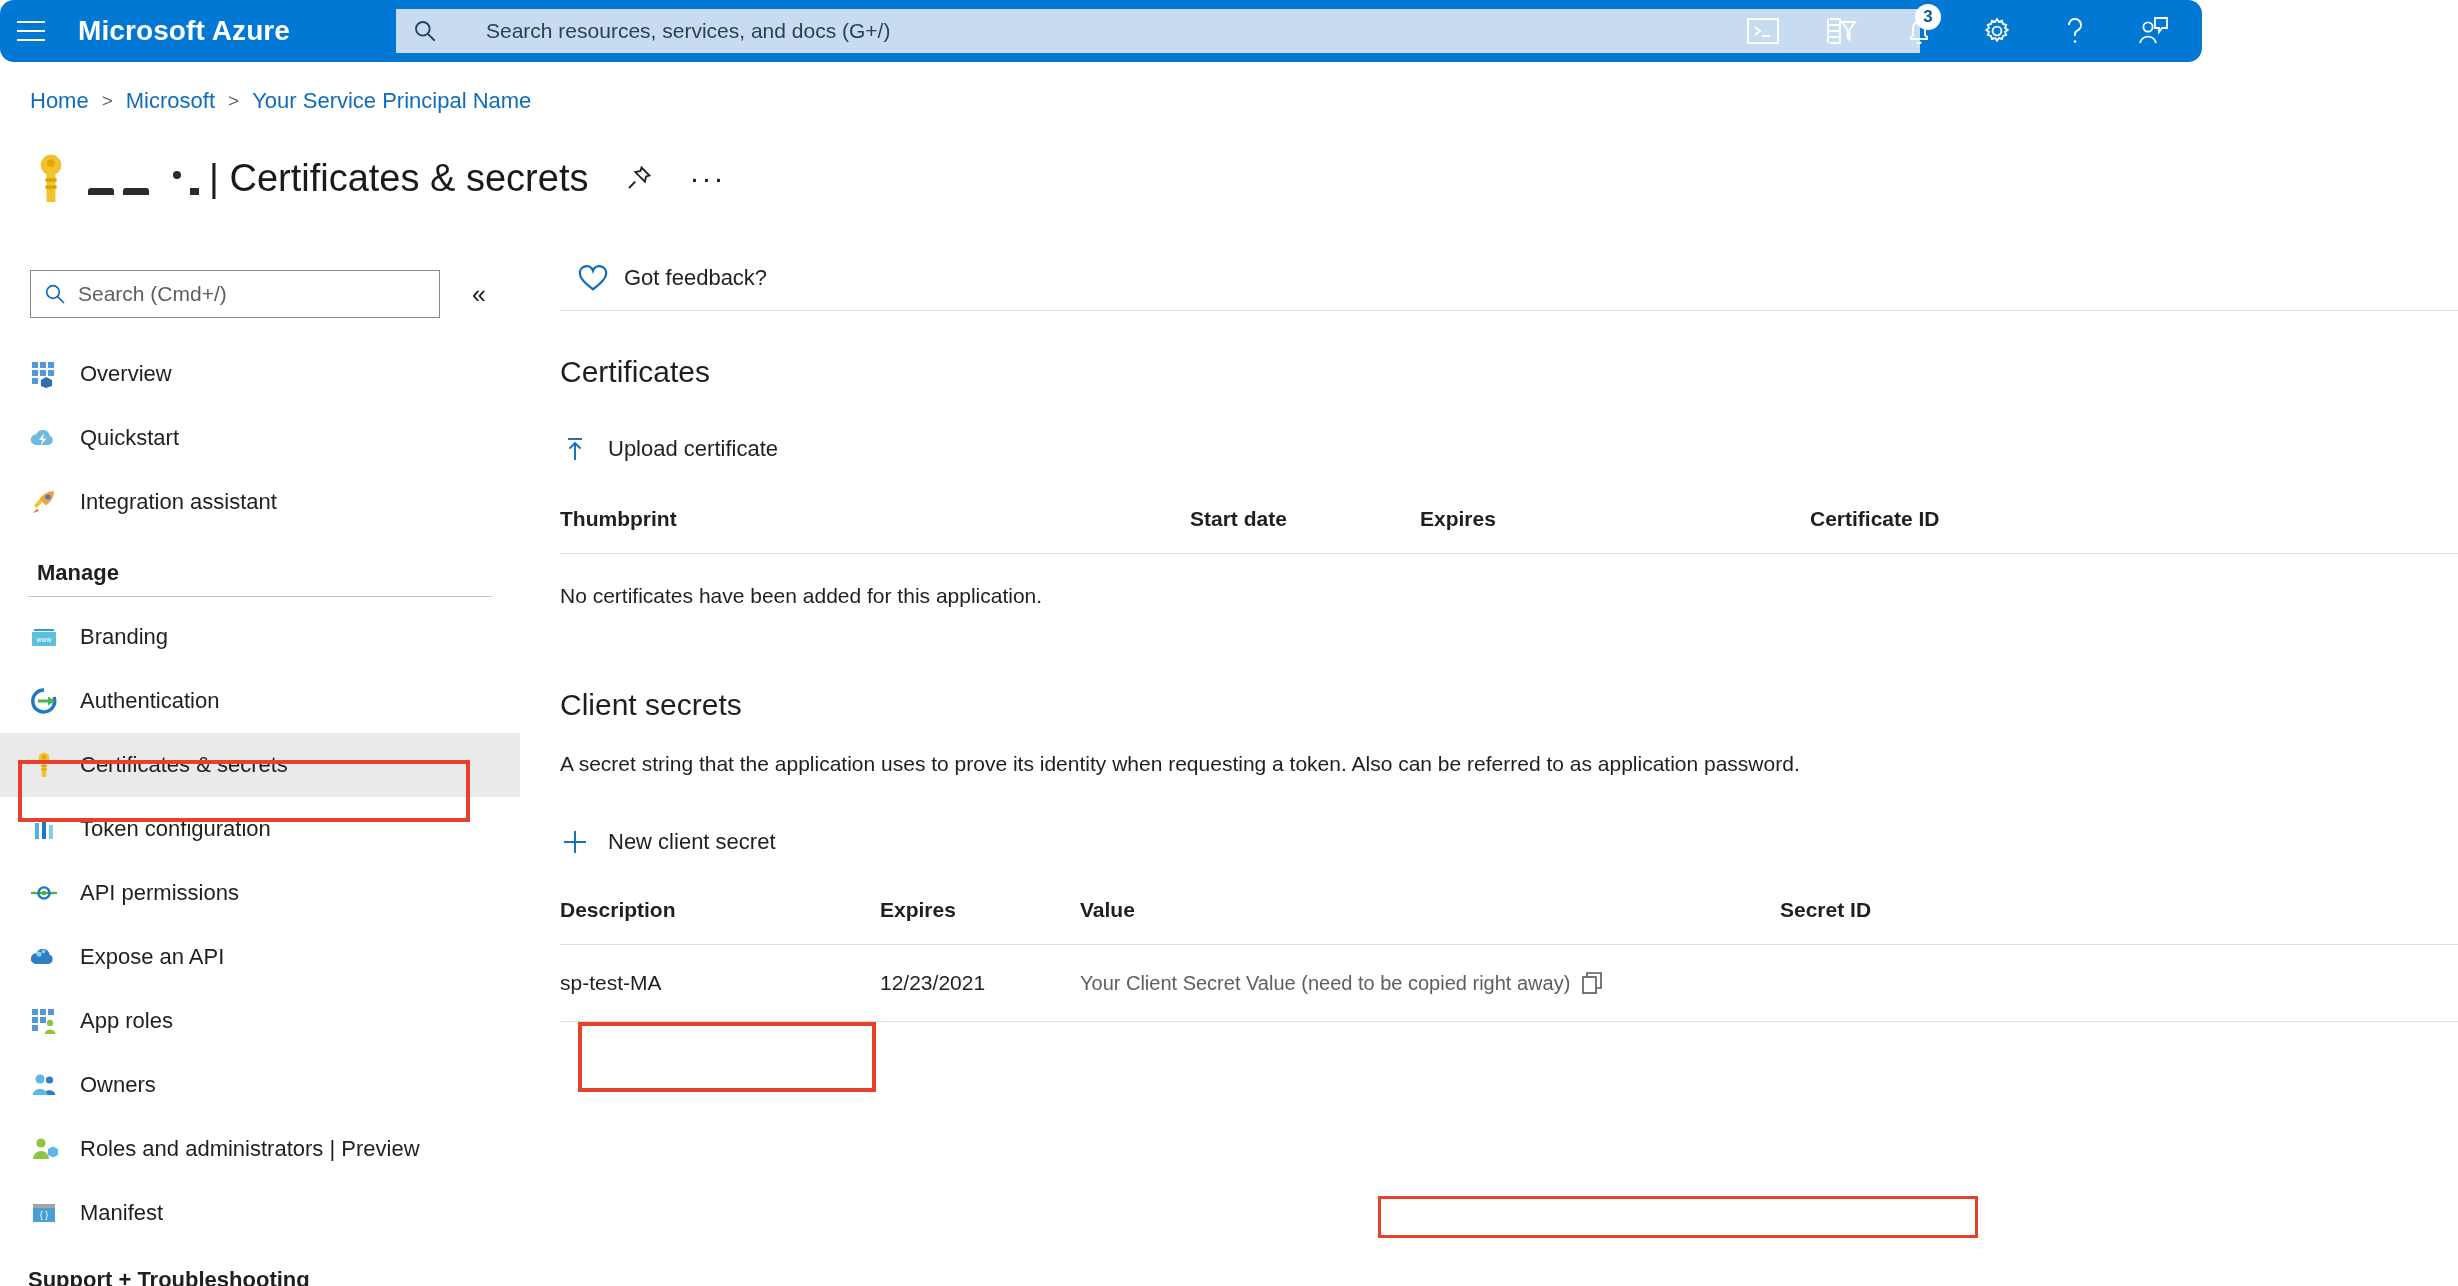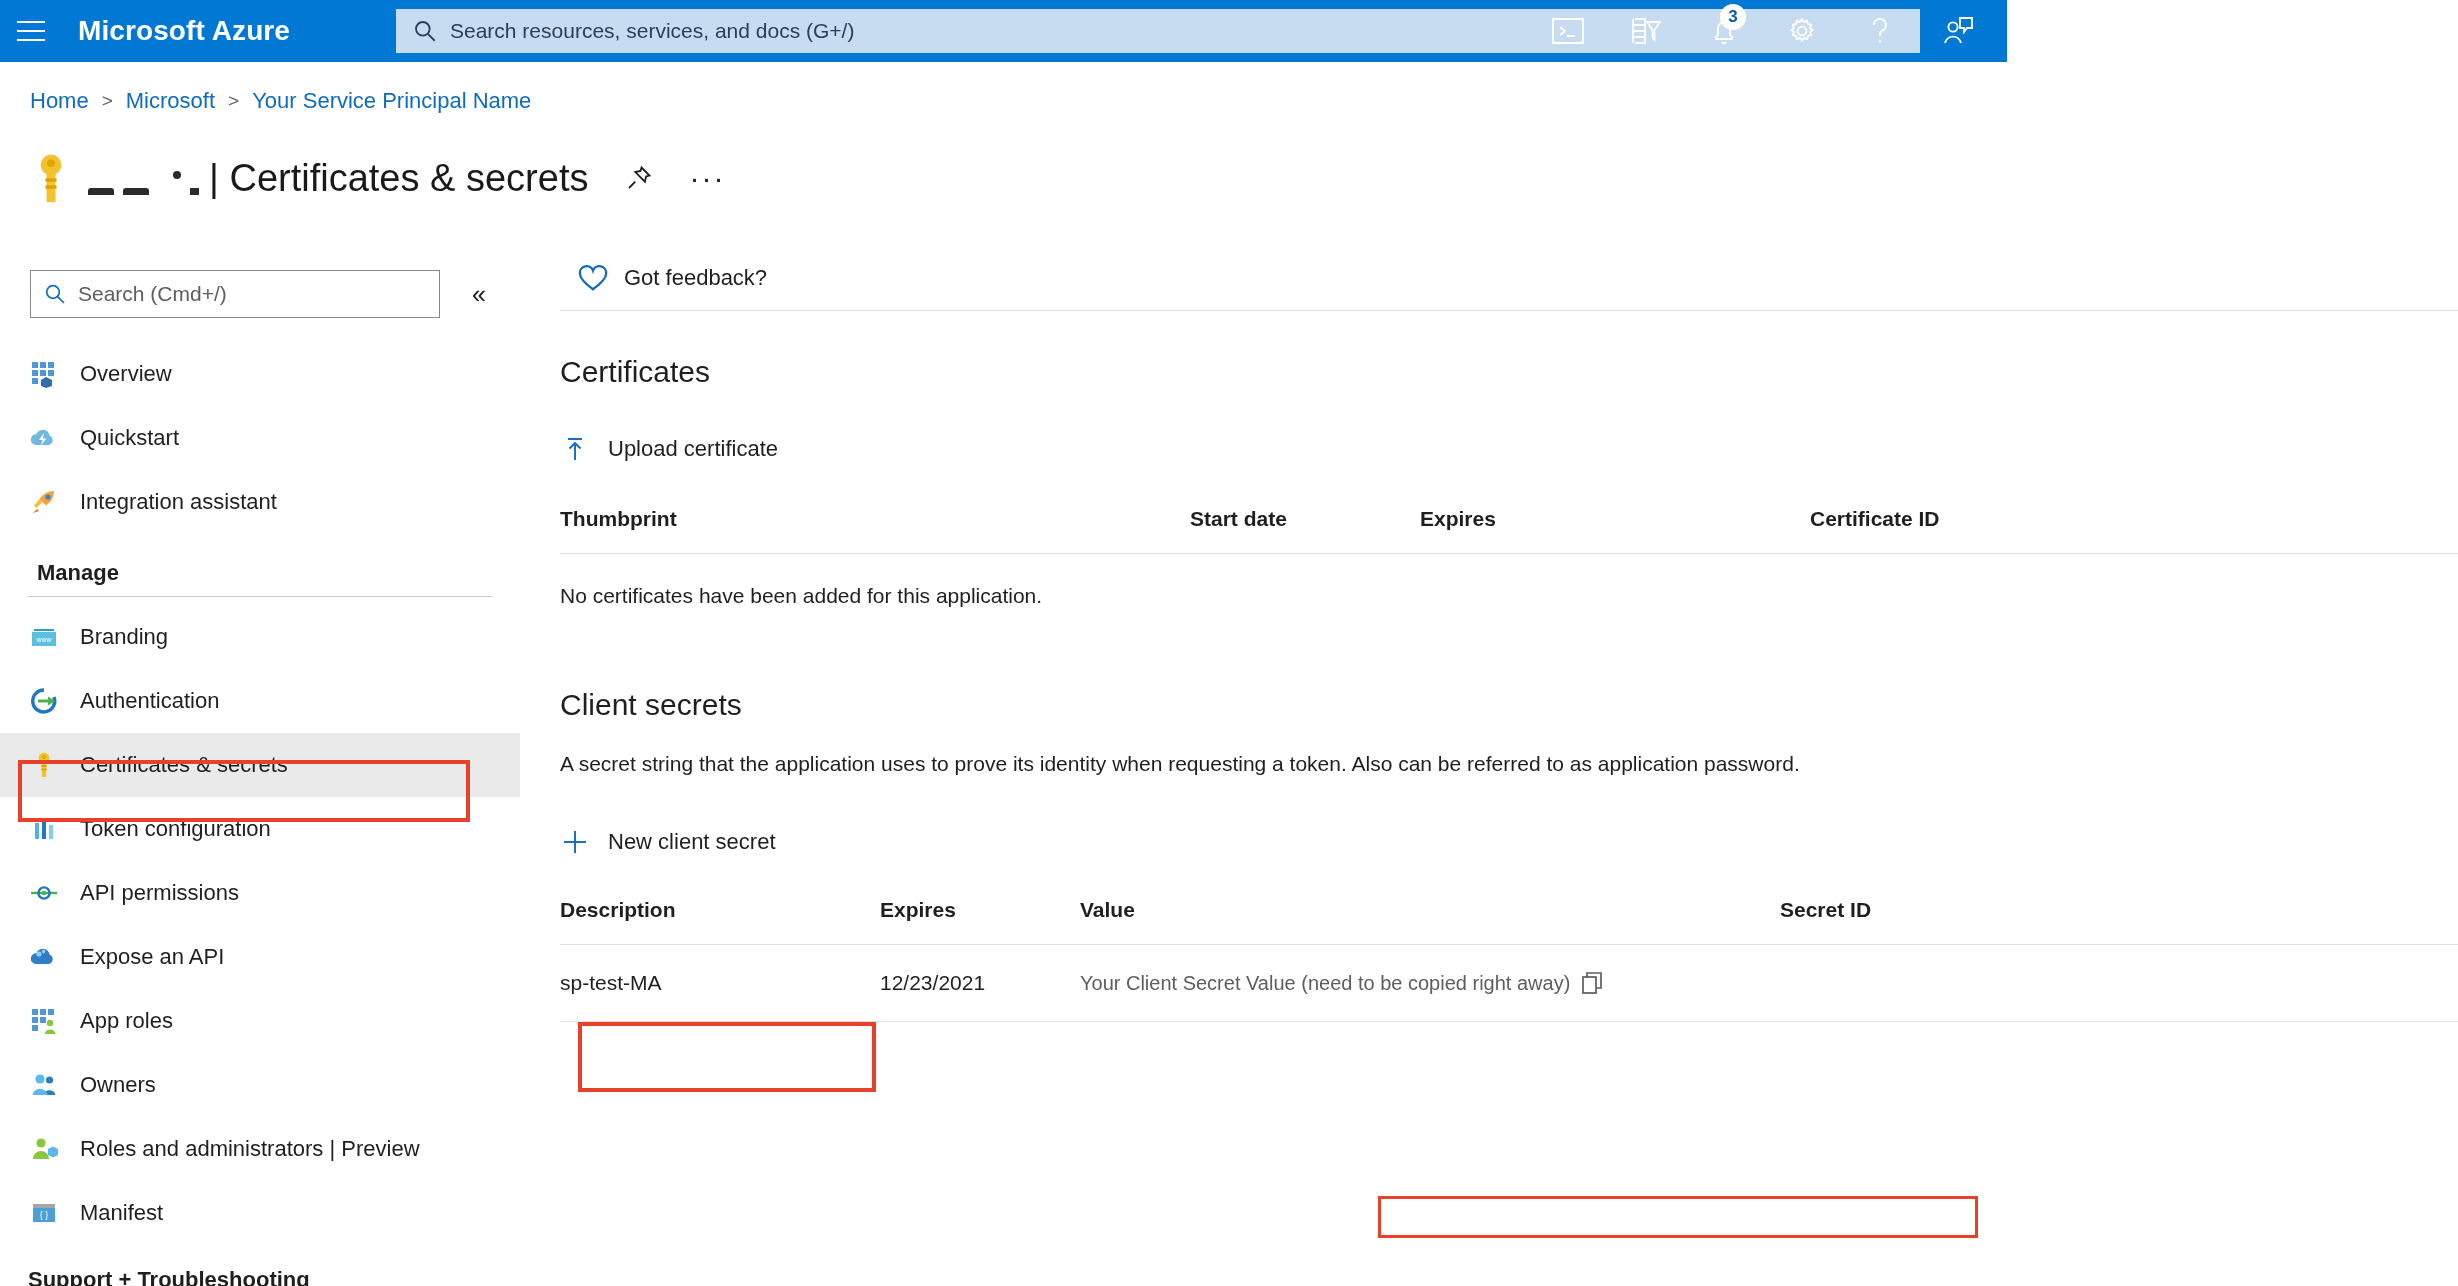--- a/index.html
+++ b/index.html
@@ -7,42 +7,42 @@
     width: 2458px; height: 1286px;
     background: #ffffff;
     font-family: "Liberation Sans", sans-serif;
     color: #201f1e;
     overflow: hidden;
   }
 
   
   .topbar {
     position: absolute; top: 0; left: 0;
-    width: 2007px; height: 62px;
+    width: 2202px; height: 62px;
     background: #0078d4;
-    display: flex; align-items: center;
+    display: flex; align-items: center; border-radius: 14px;
   }
   .hamburger {
     width: 62px; height: 62px;
     display: flex; flex-direction: column;
     align-items: center; justify-content: center;
     gap: 7px; cursor: pointer;
   }
   .hamburger span { display:block; width: 28px; height: 2px; background: #fff; }
   .brand {
     color: #fff; font-size: 28px; font-weight: 600;
     margin-left: 16px; letter-spacing: .1px; cursor: pointer;
     white-space: nowrap;
   }
   .searchwrap {
     position: absolute; left: 396px; top: 9px;
     width: 1524px; height: 44px;
     background: #c7dcf0;
     display: flex; align-items: center;
-    padding: 0 16px; cursor: text;
+    padding: 0 16px; cursor: text; gap: 36px;
   }
   .searchwrap .sicon { width: 26px; height: 26px; flex: 0 0 26px; }
   .searchwrap .stext {
     margin-left: 12px; color: #27415c; font-size: 21px;
     white-space: nowrap;
   }
   .topicons {
     position: absolute; right: 10px; top: 0;
     height: 62px; display: flex; align-items: center;
   }

